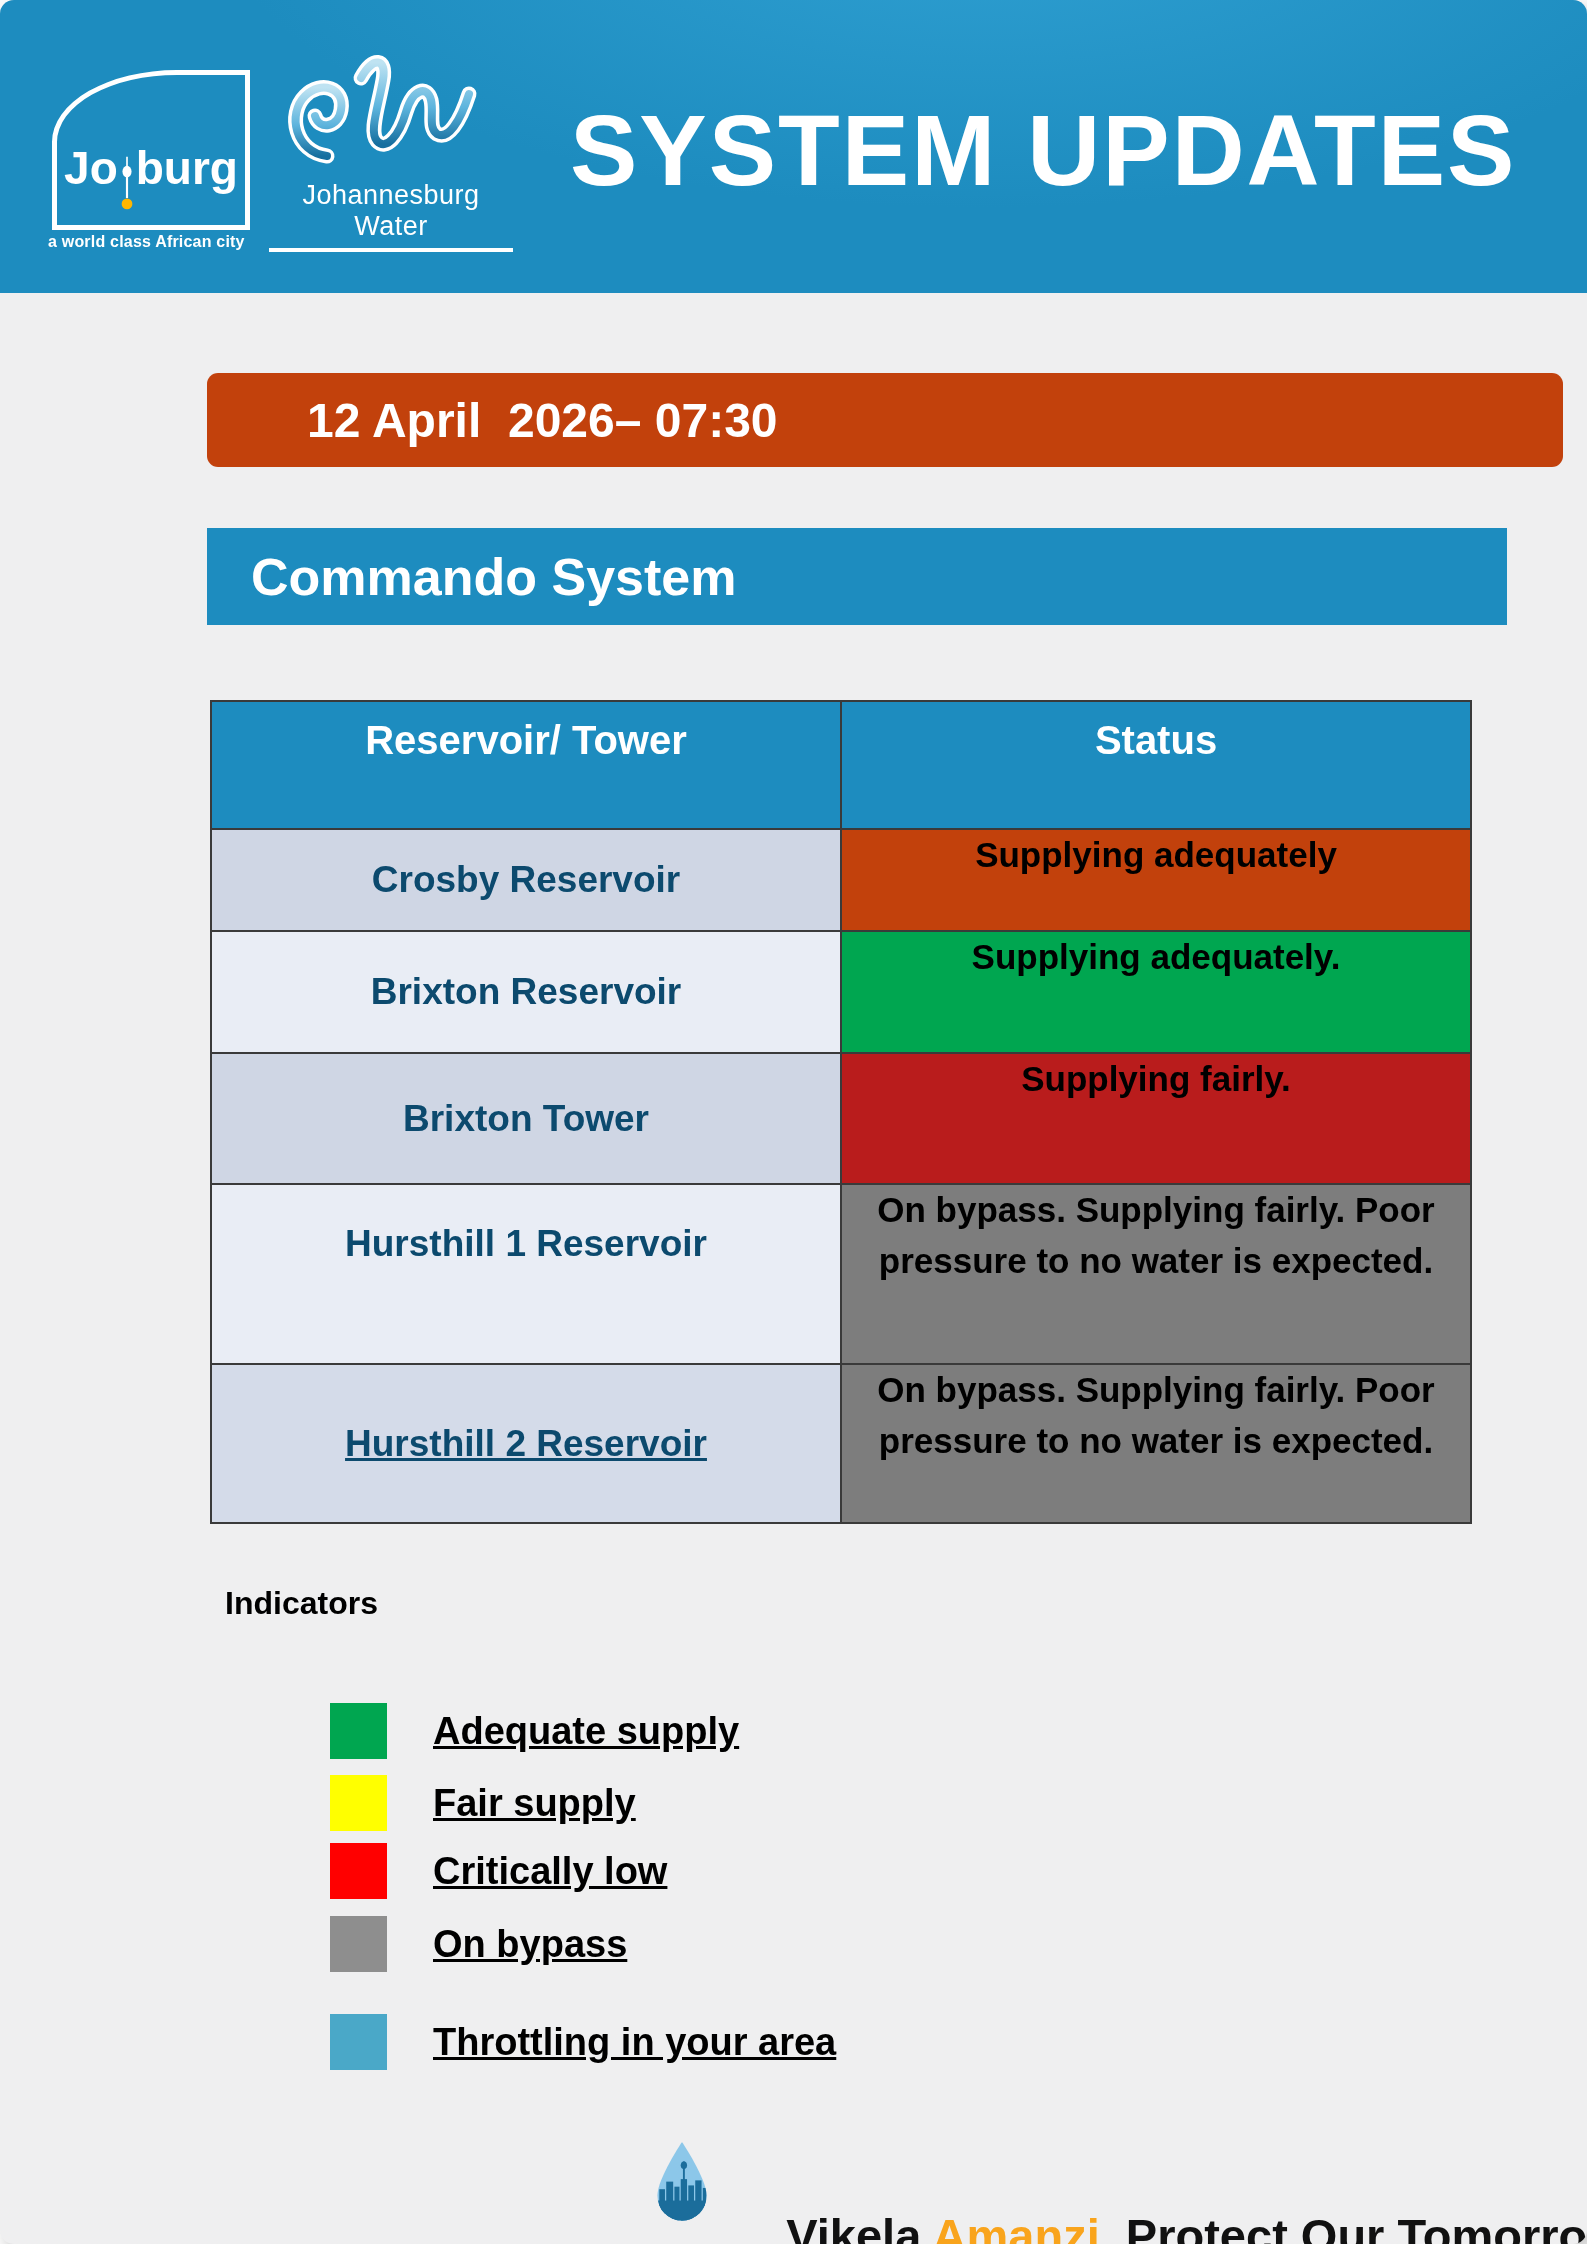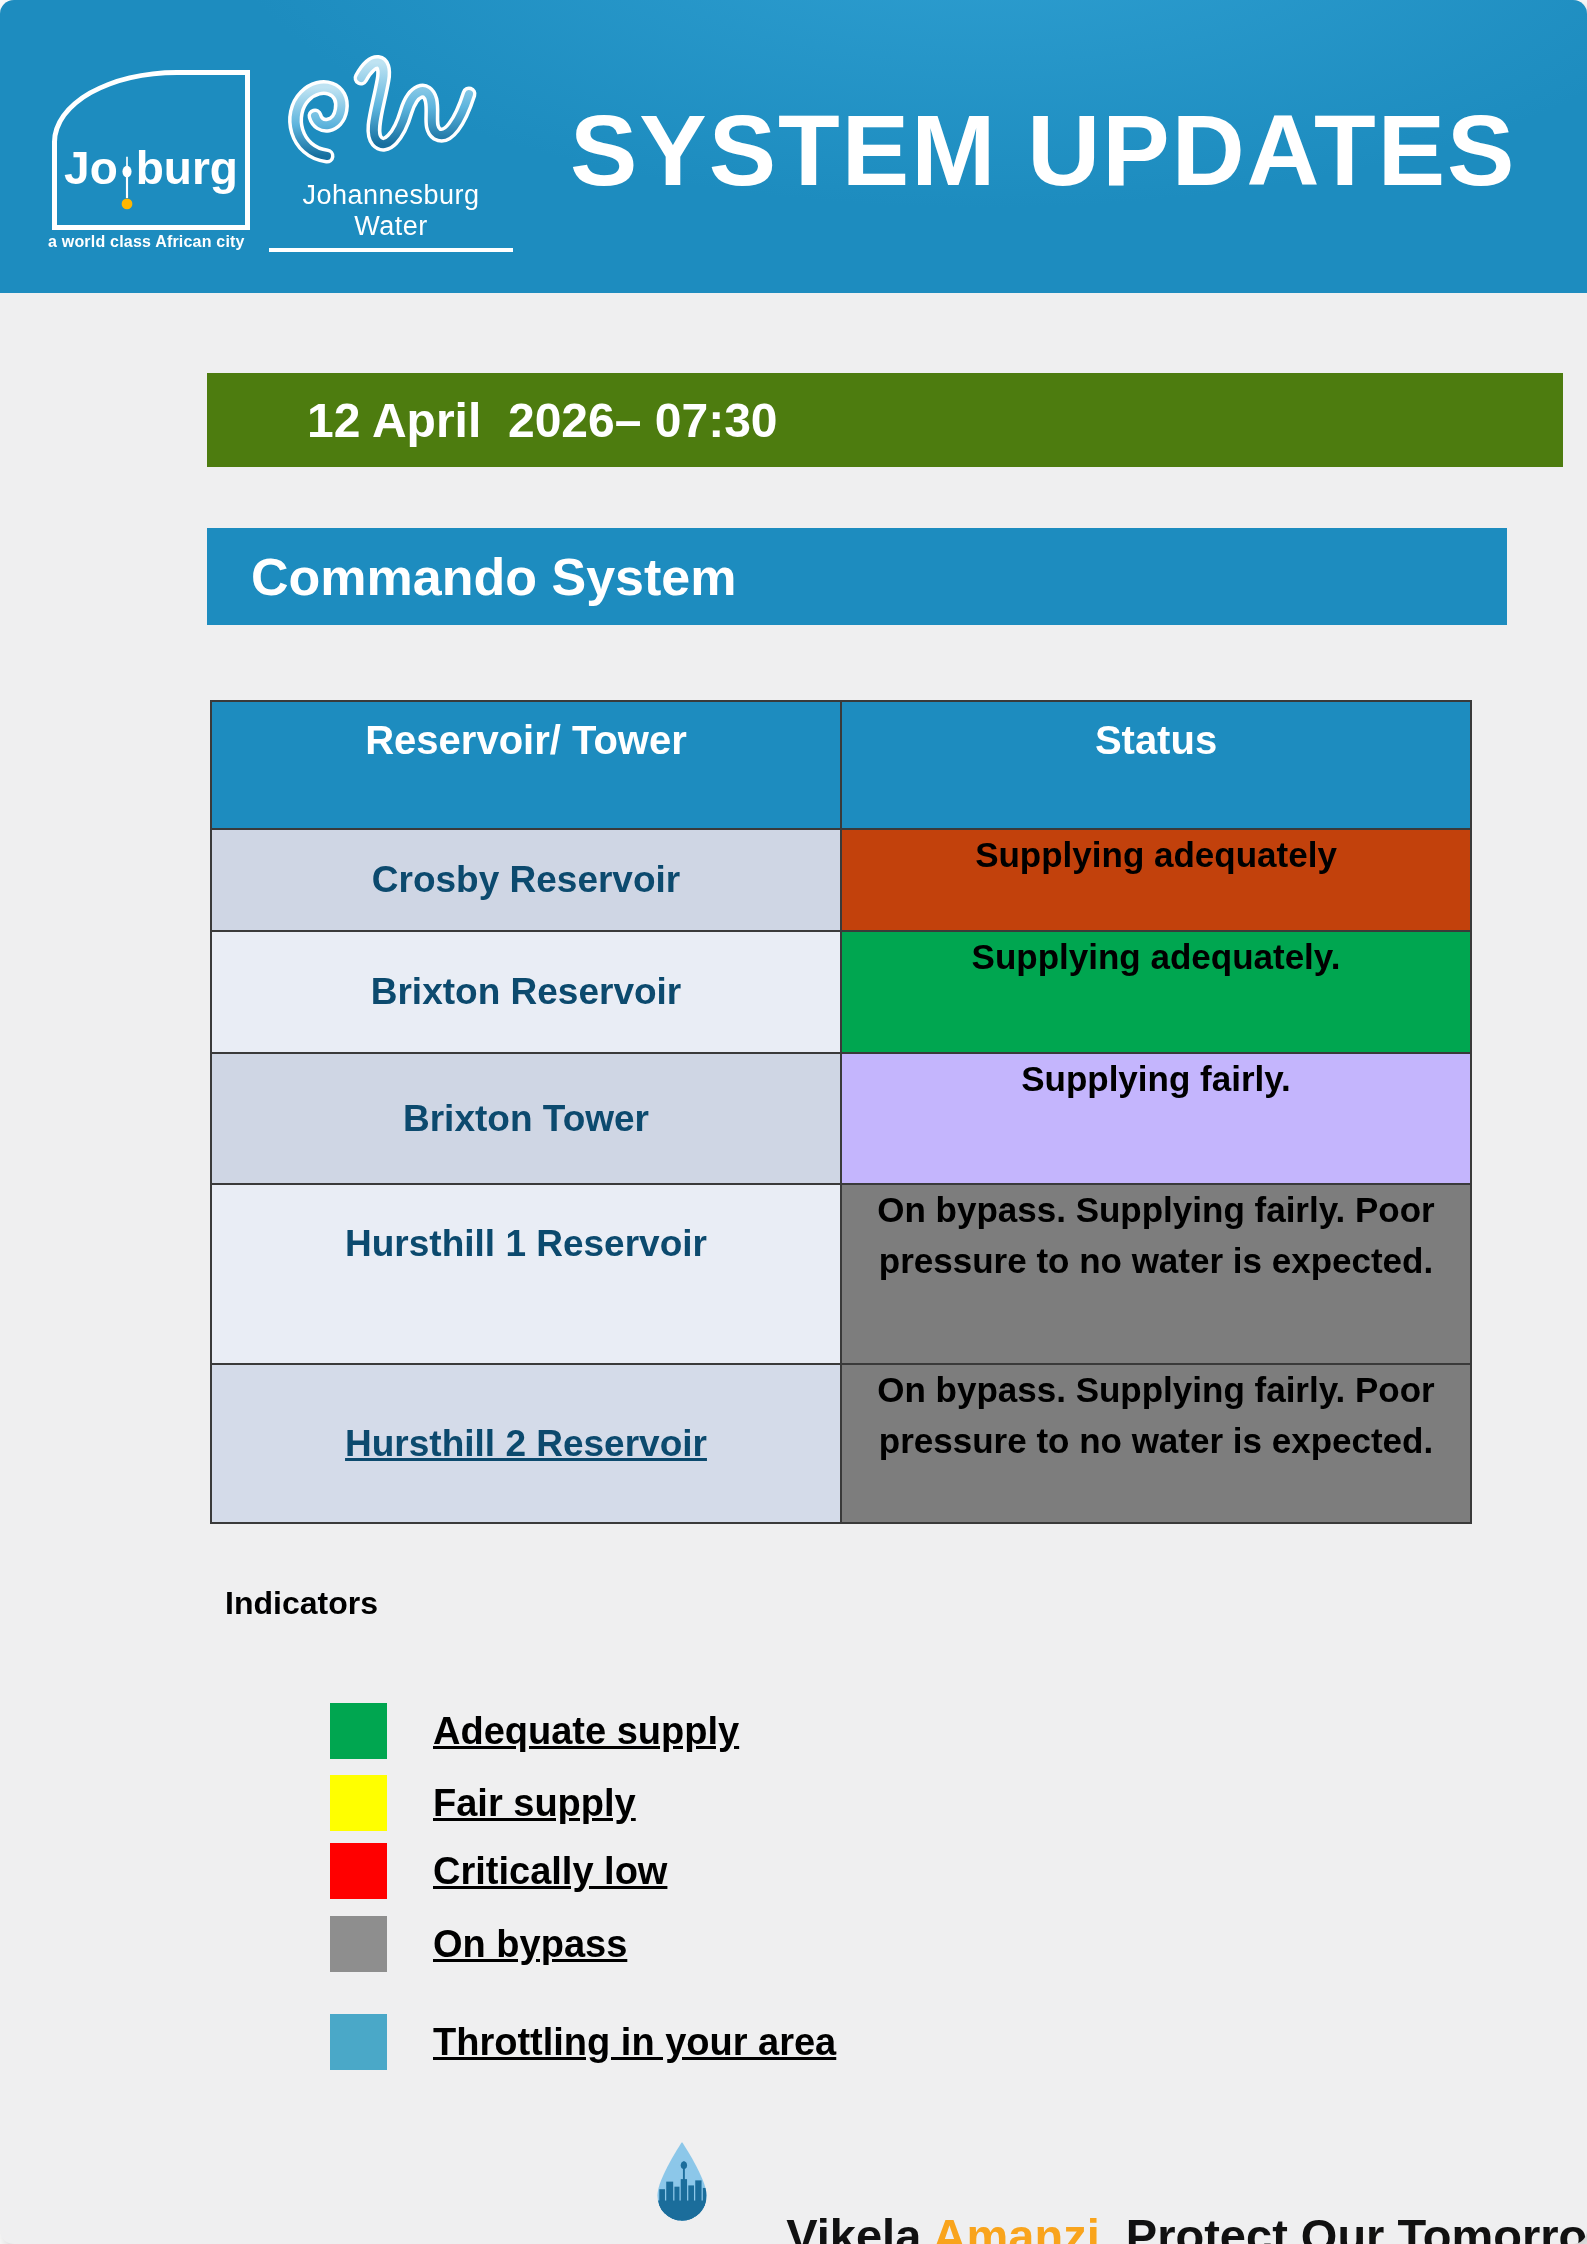--- a/index.html
+++ b/index.html
@@ -120,21 +120,21 @@
 
         <path d="M86,30 C98,8 112,10 108,32 C103,60 94,84 102,93 C111,103 124,88 131,64 C138,41 152,37 156,52 C159,65 153,80 162,86 C173,92 185,74 194,46" fill="none" stroke="#ffffff" stroke-width="15" stroke-linecap="round"></path>
         <path d="M86,30 C98,8 112,10 108,32 C103,60 94,84 102,93 C111,103 124,88 131,64 C138,41 152,37 156,52 C159,65 153,80 162,86 C173,92 185,74 194,46" fill="none" stroke="url(#wg)" stroke-width="8" stroke-linecap="round"></path>
       </svg>
       <div class="jw-name">Johannesburg Water</div>
     </div>
 
     <h1 class="title">SYSTEM UPDATES</h1>
   </header>
 
-  <div class="banner date-banner" style="background-color: #4d7c0f;">
+  <div class="banner date-banner" style="background-color: #c2410c; border-radius: 11px;">
     <span>12 April  2026– 07:30</span>
   </div>
 
   <div class="banner system-banner" style="background-color: rgb(29, 140, 191);">
     <span>Commando System</span>
   </div>
 
   <table class="status-table">
     <colgroup>
         <col style="width:630px">
@@ -150,21 +150,21 @@
       <tr class="r0">
         <td class="name-cell" style="background-color: rgb(207, 214, 228);">Crosby Reservoir</td>
         <td class="status-cell" style="background-color: #c2410c;">Supplying adequately</td>
       </tr>
       <tr class="r1">
         <td class="name-cell" style="background-color: rgb(233, 237, 245);">Brixton Reservoir</td>
         <td class="status-cell" style="background-color: rgb(0, 166, 80);">Supplying adequately.</td>
       </tr>
       <tr class="r2">
         <td class="name-cell" style="background-color: rgb(207, 214, 228);">Brixton Tower</td>
-        <td class="status-cell" style="background-color: #c4b5fd;">Supplying fairly.</td>
+        <td class="status-cell" style="background-color: #b91c1c;">Supplying fairly.</td>
       </tr>
       <tr class="r3">
         <td class="name-cell" style="background-color: rgb(233, 237, 245);">Hursthill 1 Reservoir</td>
         <td class="status-cell" style="background-color: rgb(125, 125, 125);">On bypass. Supplying fairly. Poor pressure to no water is expected.</td>
       </tr>
       <tr class="r4">
         <td class="name-cell" style="background-color: rgb(212, 219, 233); text-decoration: underline;">Hursthill 2 Reservoir</td>
         <td class="status-cell" style="background-color: rgb(125, 125, 125);">On bypass. Supplying fairly. Poor pressure to no water is expected.</td>
       </tr>
     </tbody>

